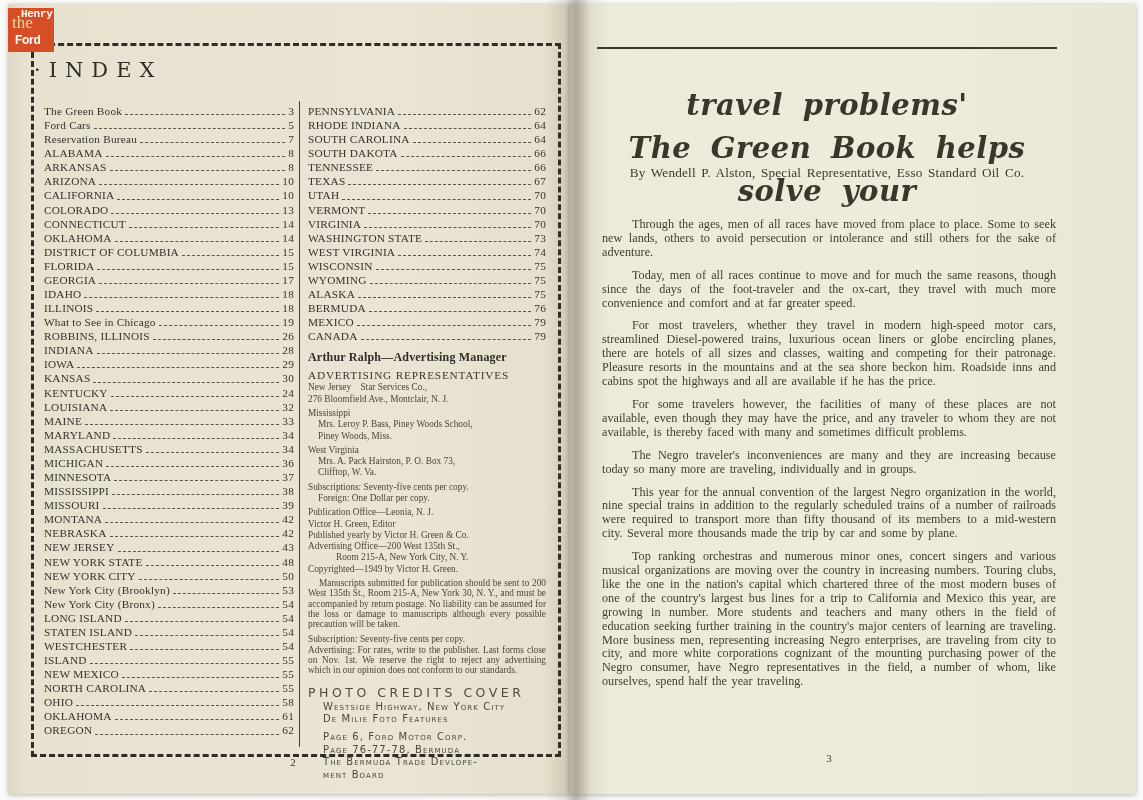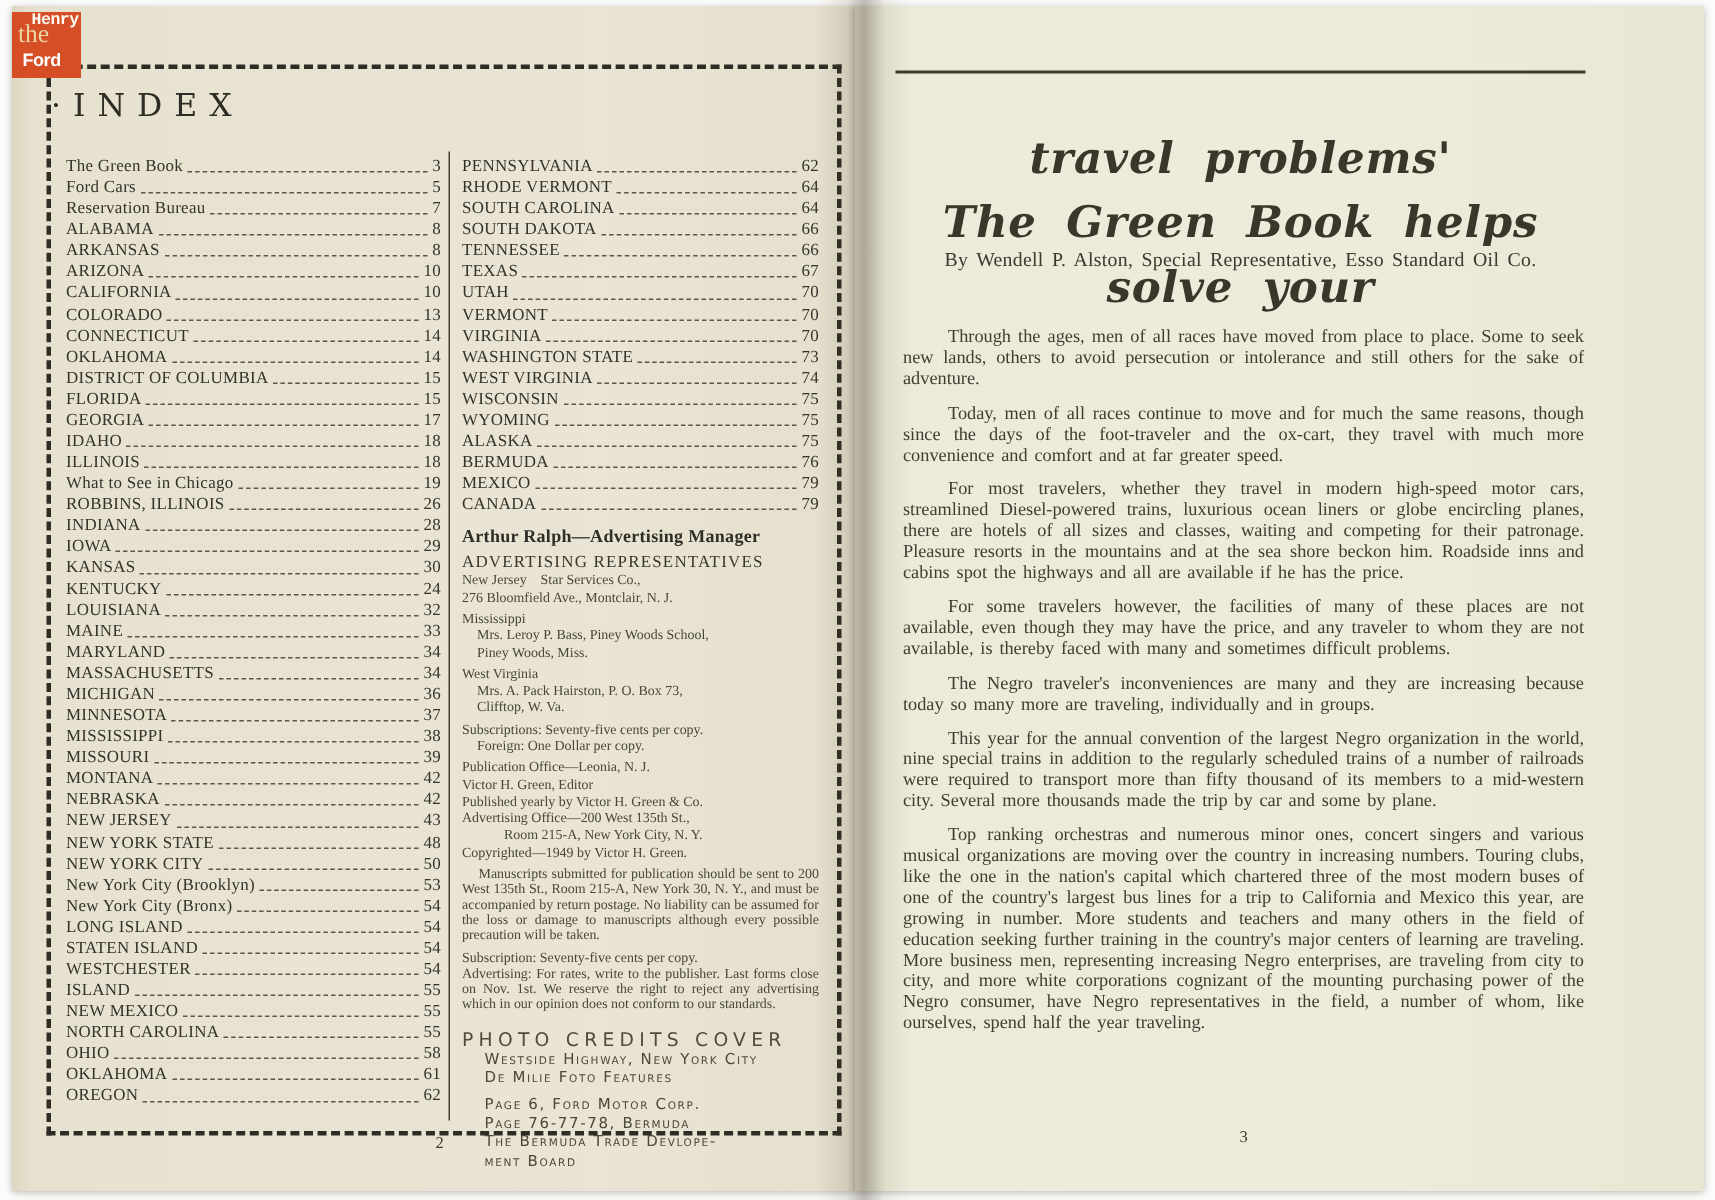--- a/index.html
+++ b/index.html
@@ -353,21 +353,21 @@
       <div class="col col-b">
         <div>
 
             <div class="idx-row">
               <span class="idx-label">PENNSYLVANIA</span>
               <span class="leader"></span>
               <span class="idx-page">62</span>
             </div>
 
             <div class="idx-row">
-              <span class="idx-label">RHODE VERMONT</span>
+              <span class="idx-label">RHODE INDIANA</span>
               <span class="leader"></span>
               <span class="idx-page">64</span>
             </div>
 
             <div class="idx-row">
               <span class="idx-label">SOUTH CAROLINA</span>
               <span class="leader"></span>
               <span class="idx-page">64</span>
             </div>
 

